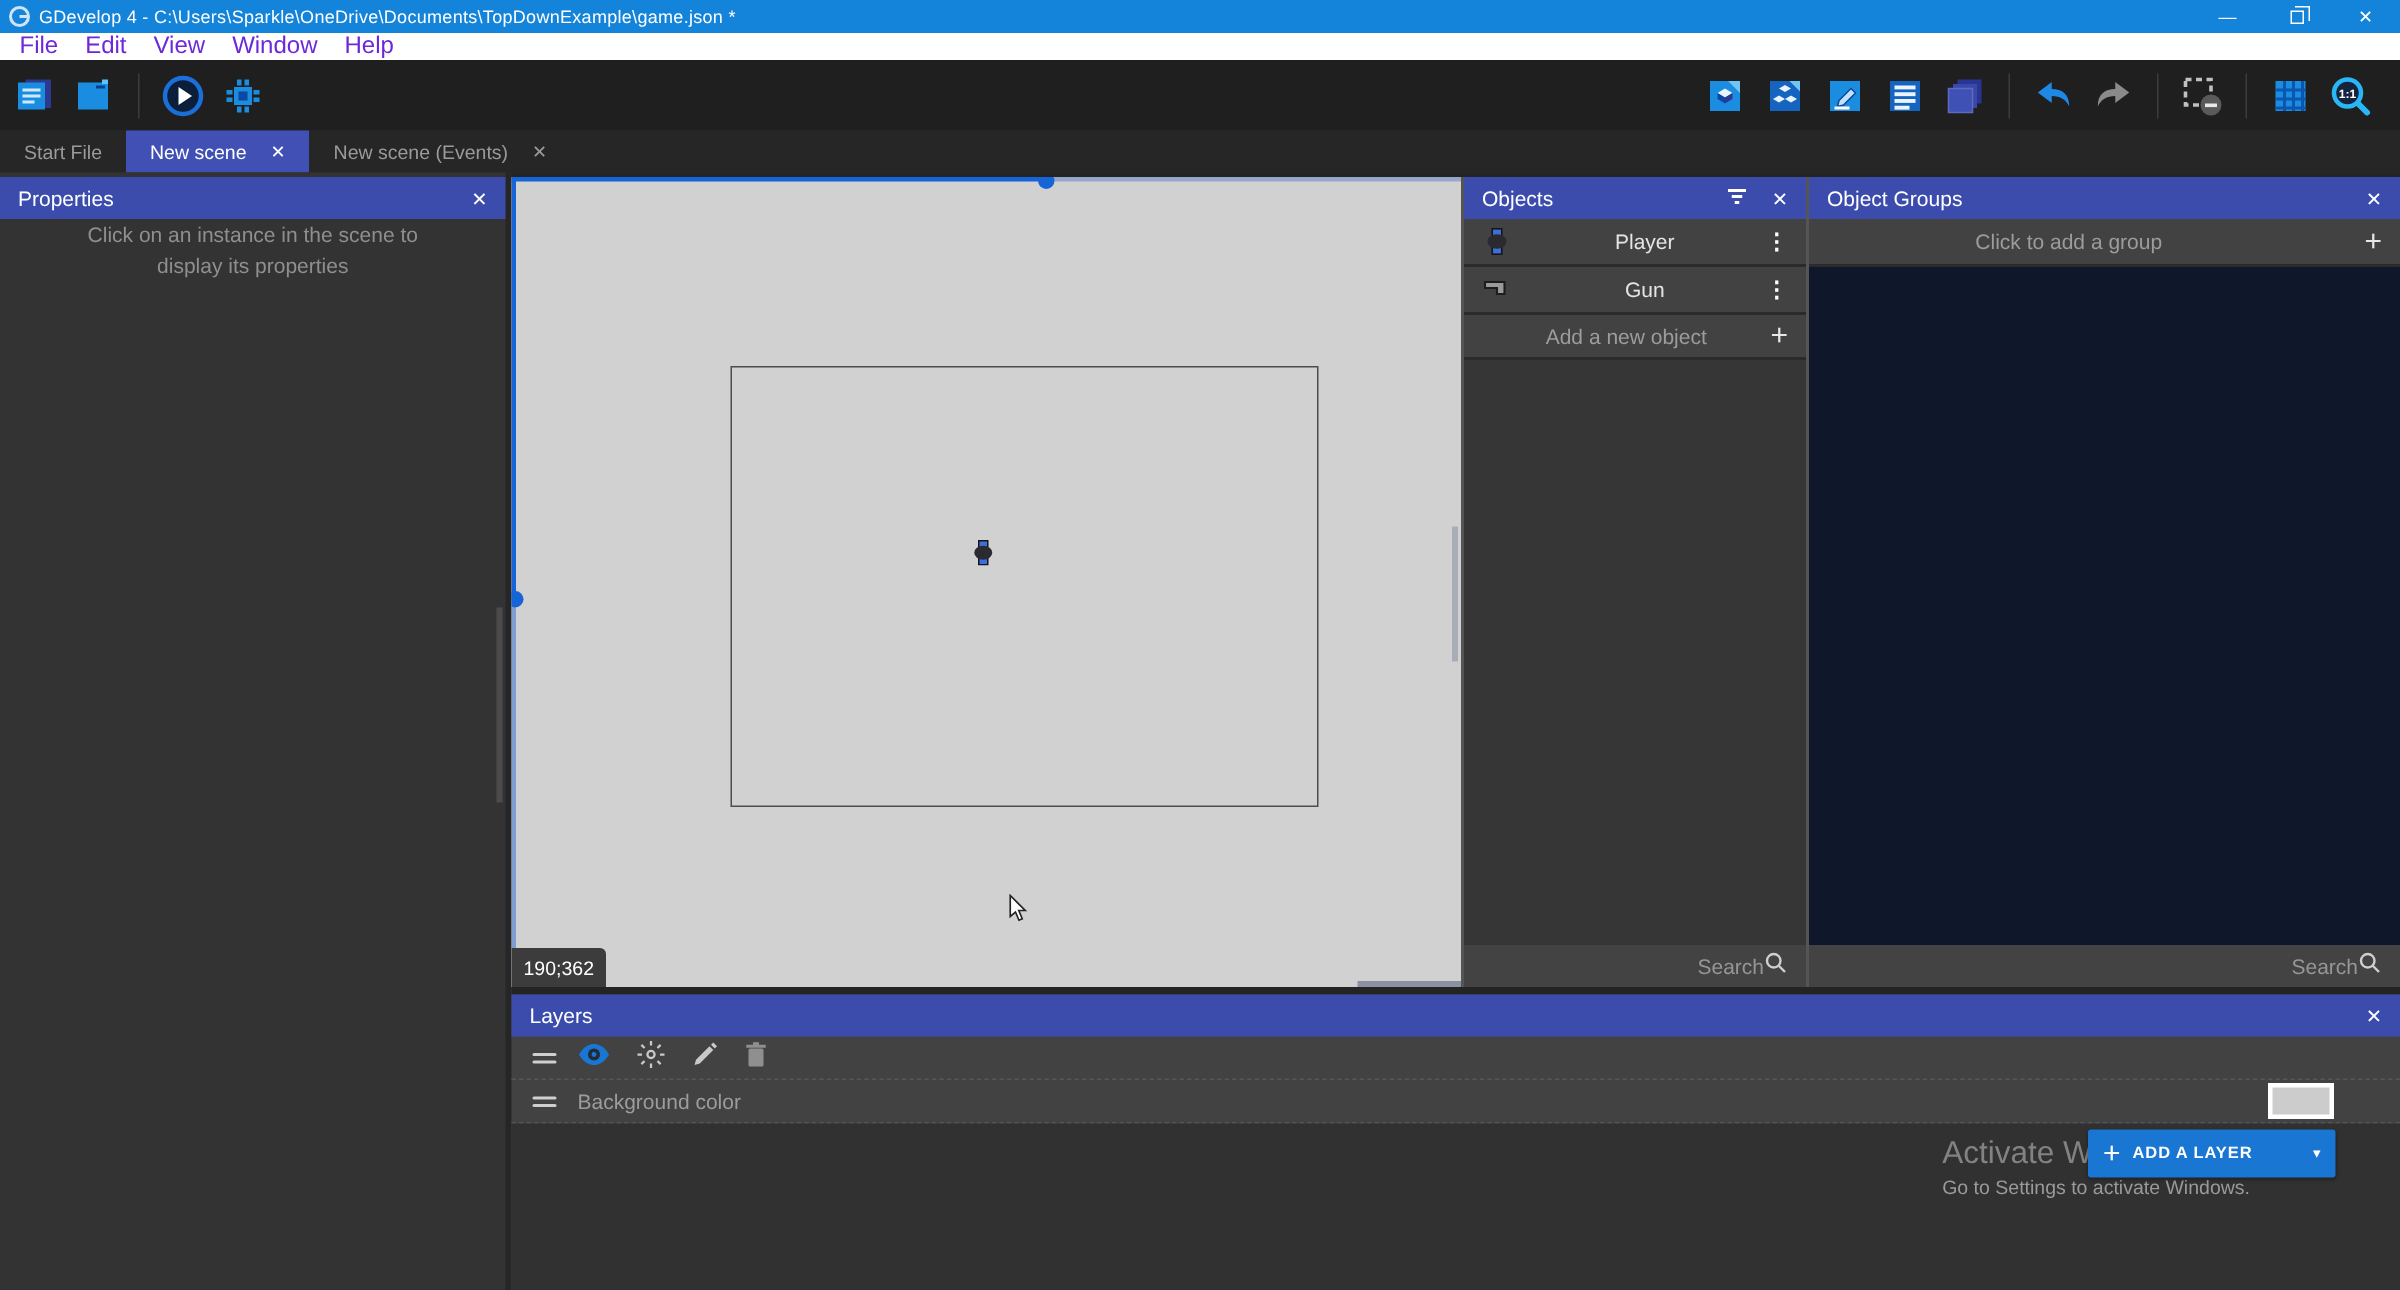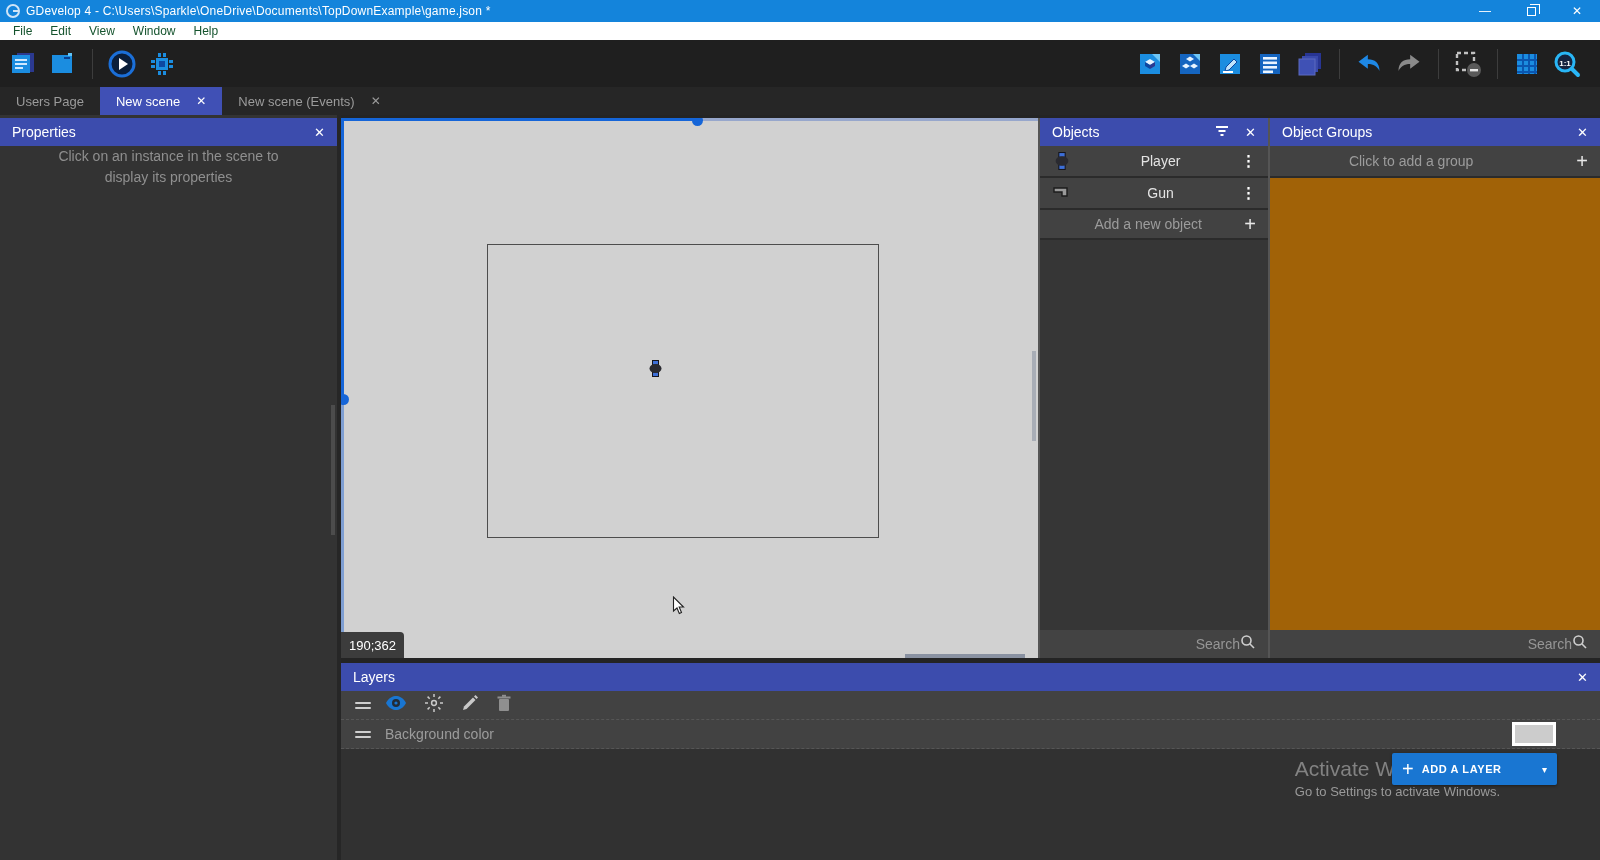--- a/index.html
+++ b/index.html
@@ -11,21 +11,21 @@
   .titlebar { height:22px; background:#1484db; display:flex; align-items:center; padding-left:6px; color:#fff; flex:none; }
   .app-icon { width:14px; height:14px; margin-right:6px; display:inline-block; }
   .title-text { font-size:12px; letter-spacing:.2px; }
   .win-controls { margin-left:auto; display:flex; height:100%; }
   .win-btn { width:46px; height:100%; display:flex; align-items:center; justify-content:center; color:#fff; font-size:12px; cursor:default; }
   .restore-glyph { width:9px; height:9px; border:1px solid #fff; position:relative; }
   .restore-glyph::before { content:""; position:absolute; left:2px; top:-4px; width:9px; height:9px; border:1px solid #fff; border-left:none; border-bottom:none; }
 
   
   .menubar { height:18px; background:#ffffff; display:flex; align-items:center; padding-left:4px; flex:none; }
-  .menu-item { font-size:12px; color:#14532d; padding:0 9px; height:100%; display:flex; align-items:center; }
+  .menu-item { font-size:16px; color:#6d28d9; padding:0 9px; height:100%; display:flex; align-items:center; }
 
   
   .toolbar { height:47px; background:#1f1f1f; display:flex; align-items:center; padding:0 8px; flex:none; }
   .tb-group { display:flex; align-items:center; gap:10px; }
   .tb-right { margin-left:auto; display:flex; align-items:center; gap:10px; padding-right:10px; }
   .tb-icon { width:30px; height:30px; display:flex; align-items:center; justify-content:center; }
   .tb-sep { width:1px; height:30px; background:#3d3d3d; margin:0 4px; }
 
   
   .tabbar { height:28px; background:#262626; display:flex; align-items:stretch; flex:none; }
@@ -61,21 +61,21 @@
   .player-sprite { position:absolute; left:308px; top:242px; }
   .coords-badge { position:absolute; left:0; bottom:0; height:26px; min-width:60px; background:#3c3c3c; color:#fff;
                   font-size:13px; display:flex; align-items:center; justify-content:center; padding:0 8px;
                   border-top-right-radius:4px; }
   .cursor { position:absolute; left:331px; top:478px; }
   .h-scrollbar { position:absolute; left:564px; bottom:0; width:120px; height:4px; background:#8a92a2; }
   .v-scrollbar { position:absolute; right:2px; top:233px; width:4px; height:90px; background:#a8adb6; }
 
   
   .objects-panel { width:230px; background:#363636; border-left:2px solid #555; display:flex; flex-direction:column; }
-  .groups-panel  { width:332px; background:#a16207; border-left:2px solid #555; display:flex; flex-direction:column; }
+  .groups-panel  { width:396px; background:#0f172a; border-left:2px solid #555; display:flex; flex-direction:column; }
   .obj-row { height:32px; background:#424242; border-bottom:2px solid #2b2b2b; display:flex; align-items:center; padding:0 10px; }
   .obj-thumb { width:24px; display:flex; justify-content:center; margin-right:8px; }
   .obj-name { color:#e4e4e4; font-size:14px; flex:1; text-align:center; }
   .kebab { color:#fff; font-size:15px; font-weight:bold; padding:0 2px; }
   .add-row { height:30px; background:#424242; border-bottom:2px solid #2b2b2b; display:flex; align-items:center; padding:0 12px; }
   .add-label { color:#9c9c9c; font-size:14px; flex:1; text-align:center; }
   .plus { color:#e8e8e8; font-size:20px; font-weight:300; line-height:1; }
   .panel-spacer { flex:1; }
   .search-row { height:28px; background:#434343; display:flex; align-items:center; padding:0 12px; flex:none; }
   .search-input { flex:1; background:transparent; border:none; outline:none; color:#cfcfcf; font-size:14px;
@@ -249,21 +249,21 @@
             <circle cx="12" cy="12" r="9" fill="#15233f" stroke="#29b6f6" stroke-width="3"></circle>
             <path d="M19 19 L25 25" stroke="#29b6f6" stroke-width="4" stroke-linecap="round"></path>
             <text x="12" y="15.5" text-anchor="middle" font-size="8" font-family="Liberation Sans, sans-serif" fill="#ffffff" font-weight="bold">1:1</text>
           </svg>
       </span>
     </div>
   </div>
 
   <div class="tabbar">
     <div class="tab">
-      <span>Users Page</span>
+      <span>Start File</span>
     </div>
     <div class="tab active">
       <span>New scene</span>
       <span class="tab-close">✕</span>
     </div>
     <div class="tab">
       <span>New scene (Events)</span>
       <span class="tab-close">✕</span>
     </div>
   </div>

